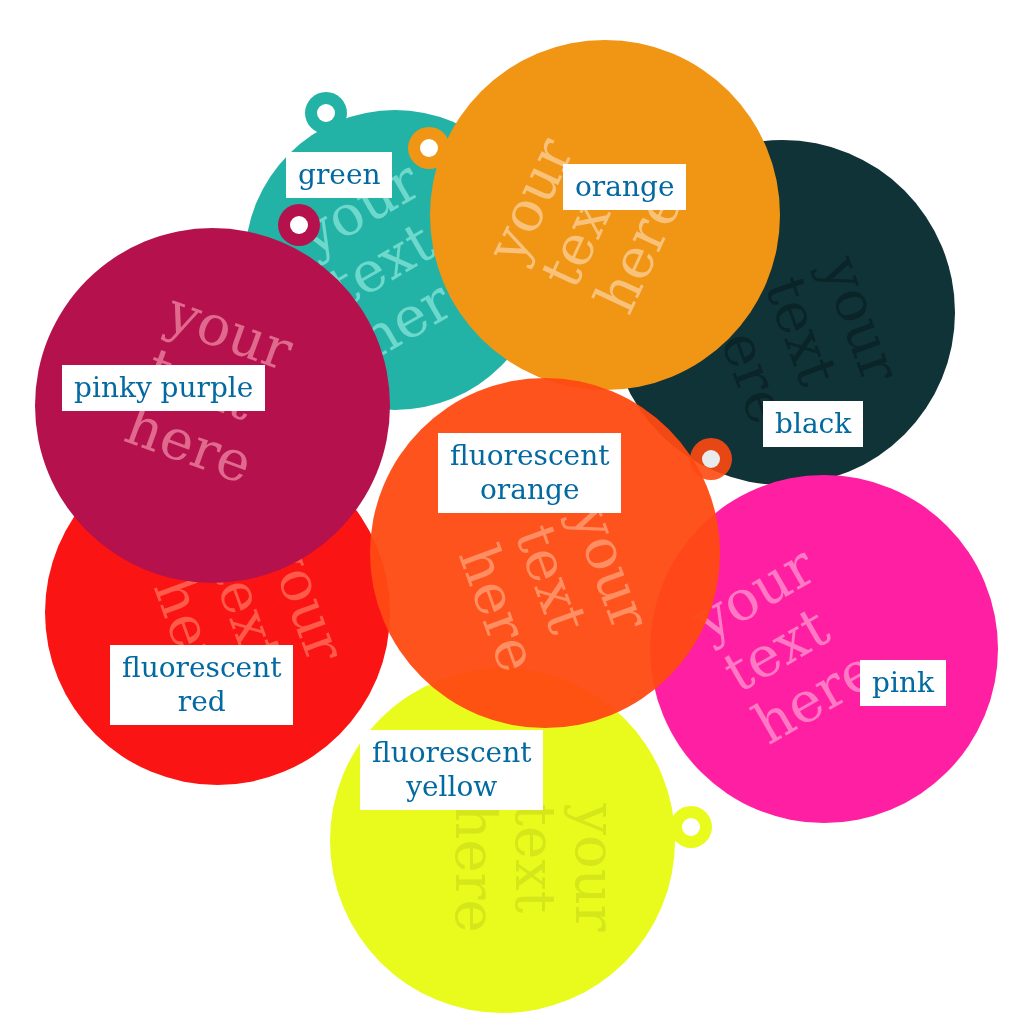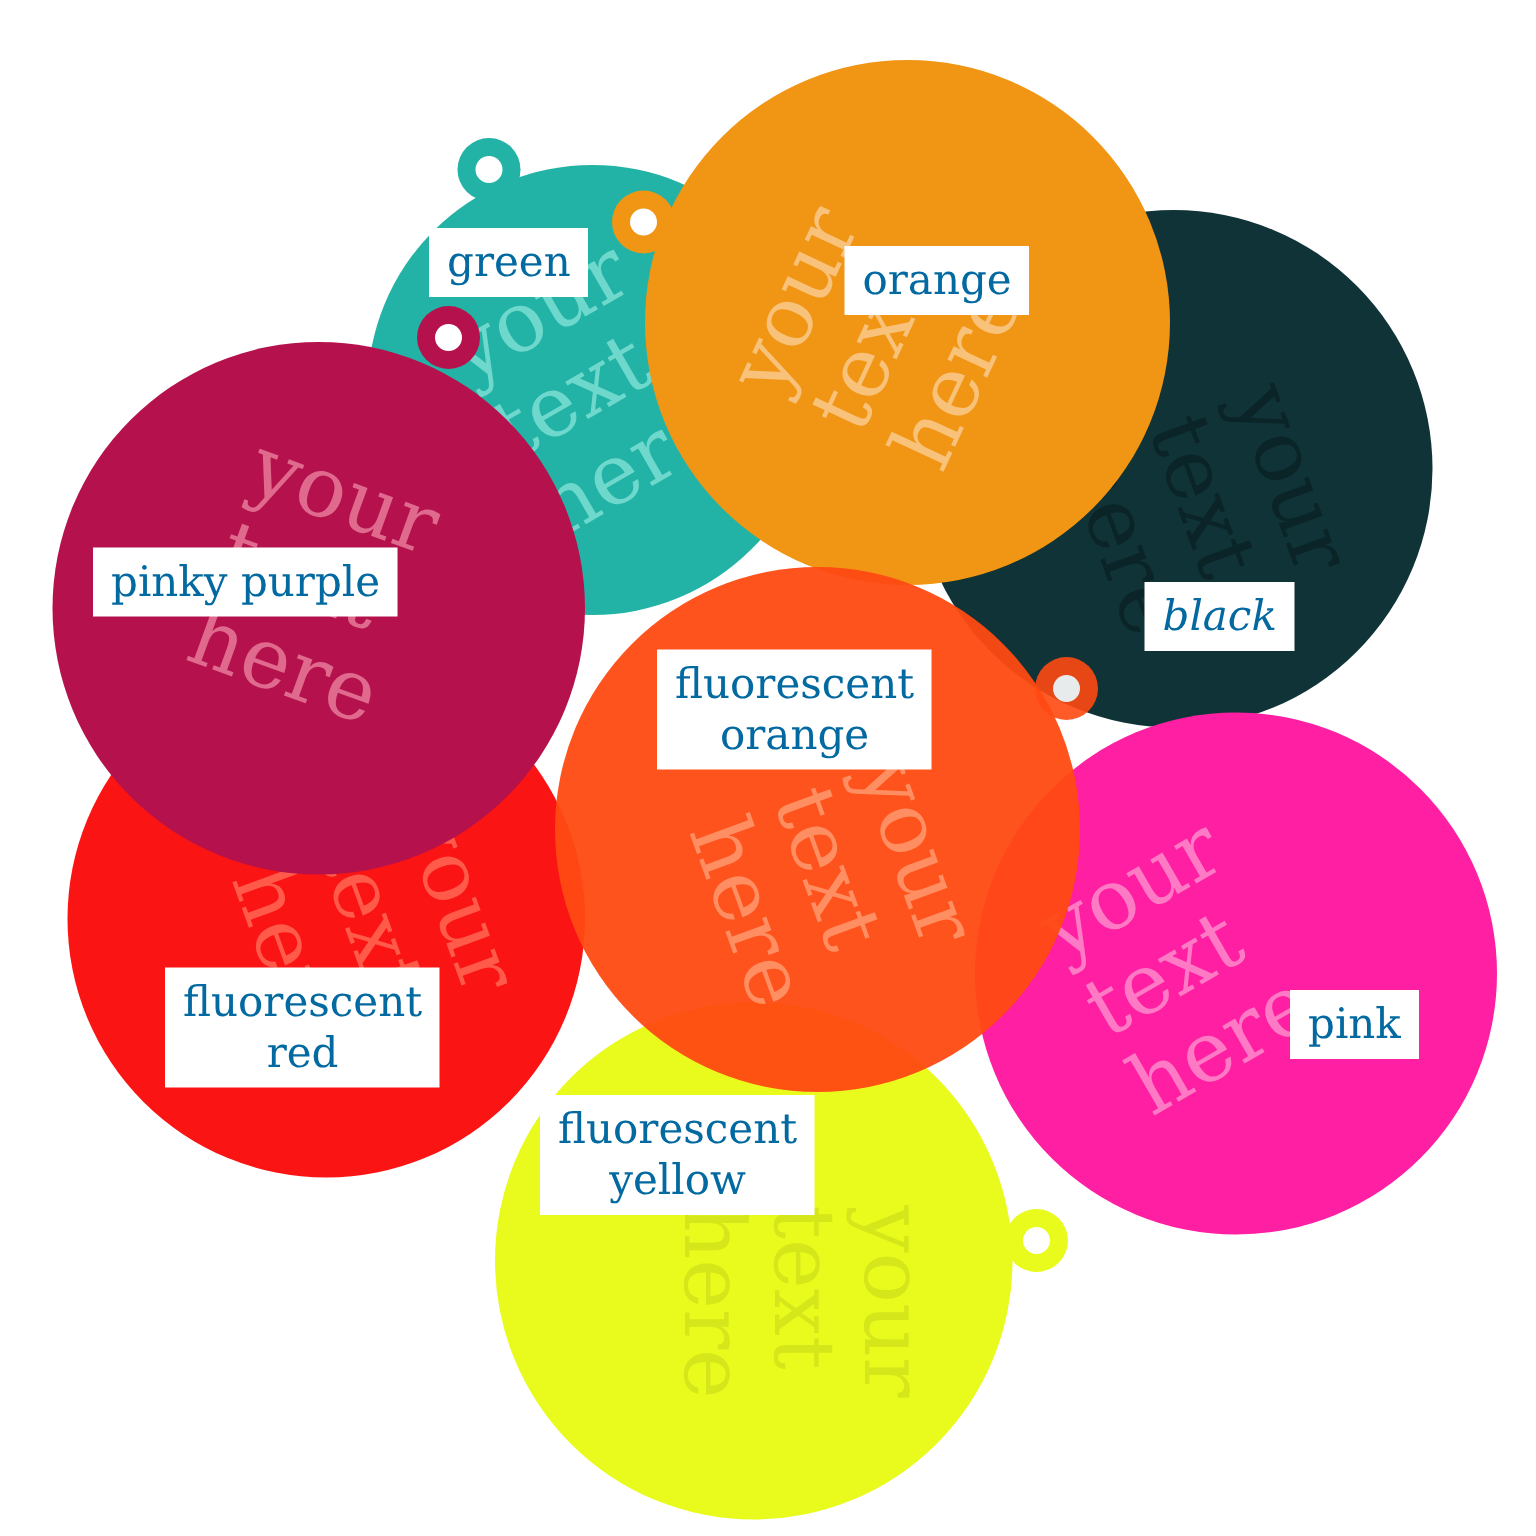--- a/index.html
+++ b/index.html
@@ -61,21 +61,21 @@
 
 <div class="loop" style="left:690px;top:438px;background:#ff4a12;opacity:0.9;"></div>
 <div class="disc" style="left:370px;top:378px;width:350px;height:350px;background:#ff4a12;opacity:0.95;">
   <div class="engrave" style="left:120px;top:120px;color:#ff8a5a;transform:rotate(70deg);">your
 text
 here</div>
 </div>
 
 <div class="label" style="left:286px;top:152px;">green</div>
 <div class="label" style="left:563px;top:164px;">orange</div>
-<div class="label" style="left:763px;top:388px;font-style:italic;">black</div>
+<div class="label" style="left:763px;top:401px;">black</div>
 <div class="label" style="left:62px;top:365px;text-align:center;">pinky purple</div>
 <div class="label" style="left:438px;top:433px;">fluorescent
 orange</div>
 <div class="label" style="left:110px;top:645px;">fluorescent
 red</div>
 <div class="label" style="left:860px;top:640px;margin-top:20px;">pink</div>
 <div class="label" style="left:360px;top:730px;">fluorescent
 yellow</div>
 
 </body></html>

